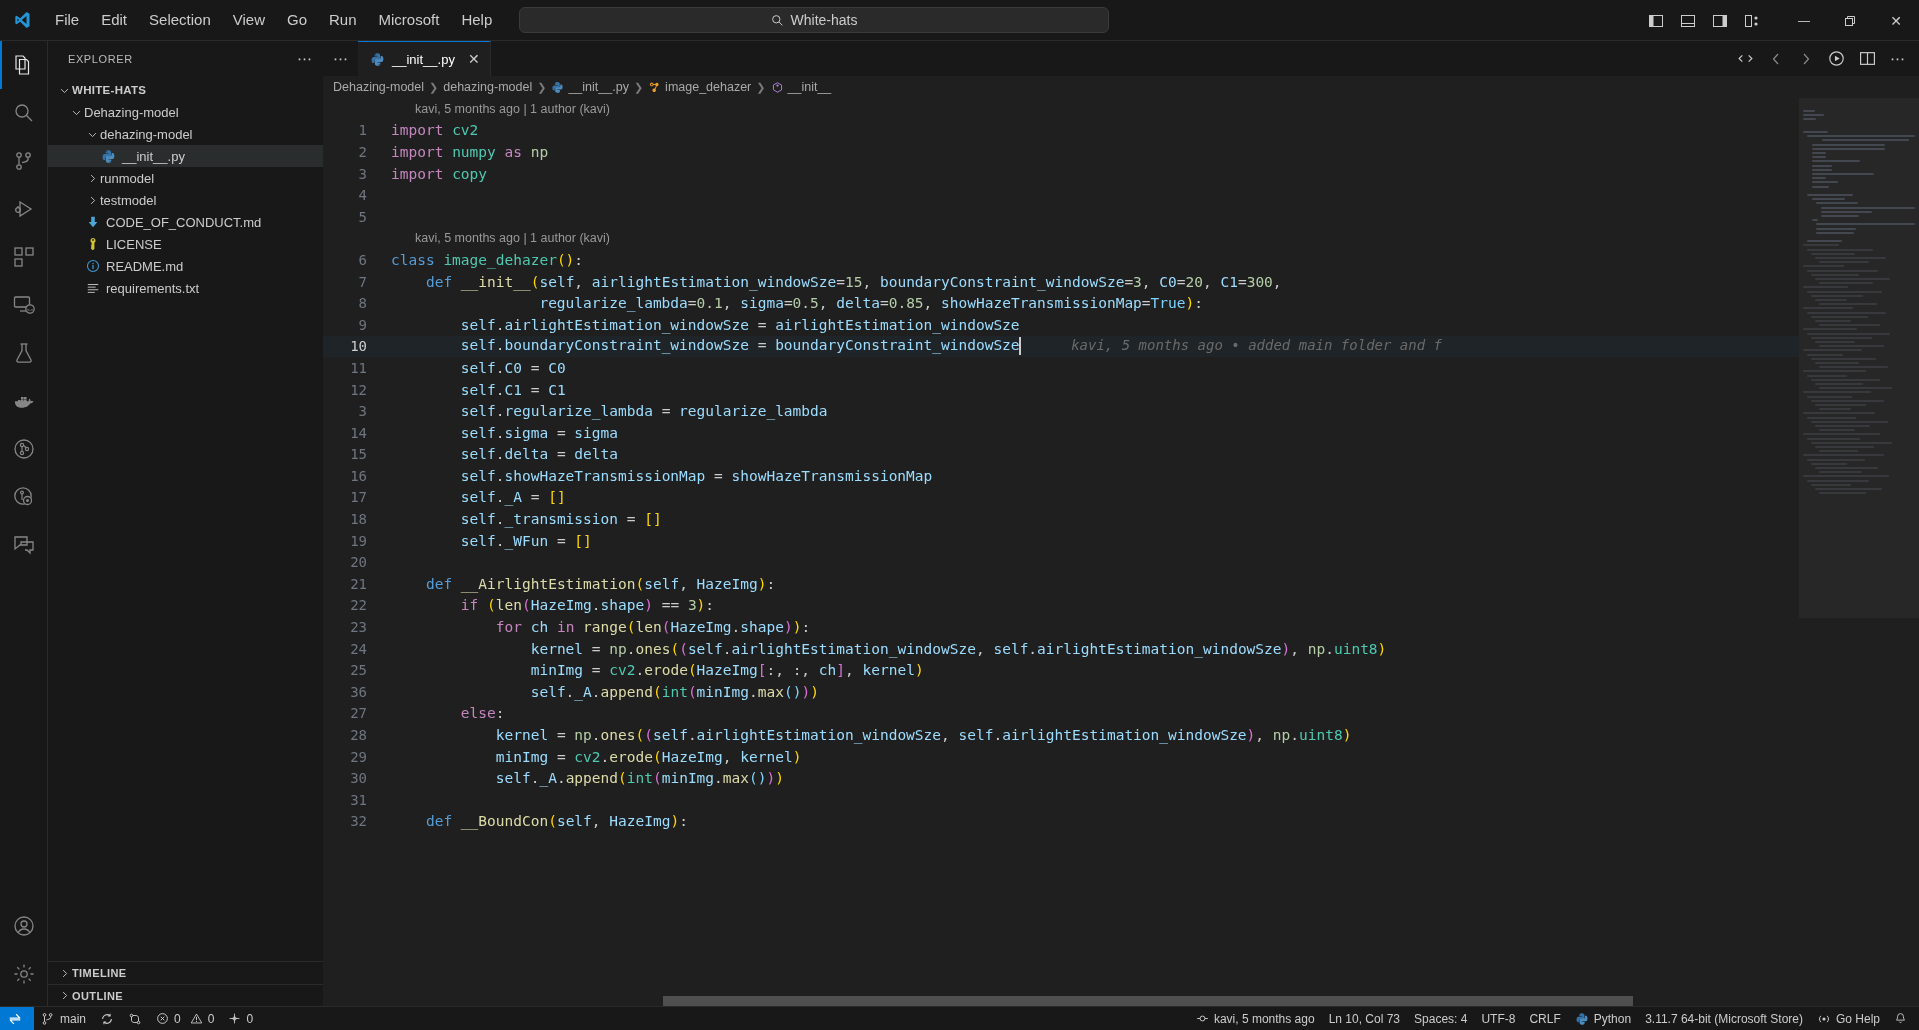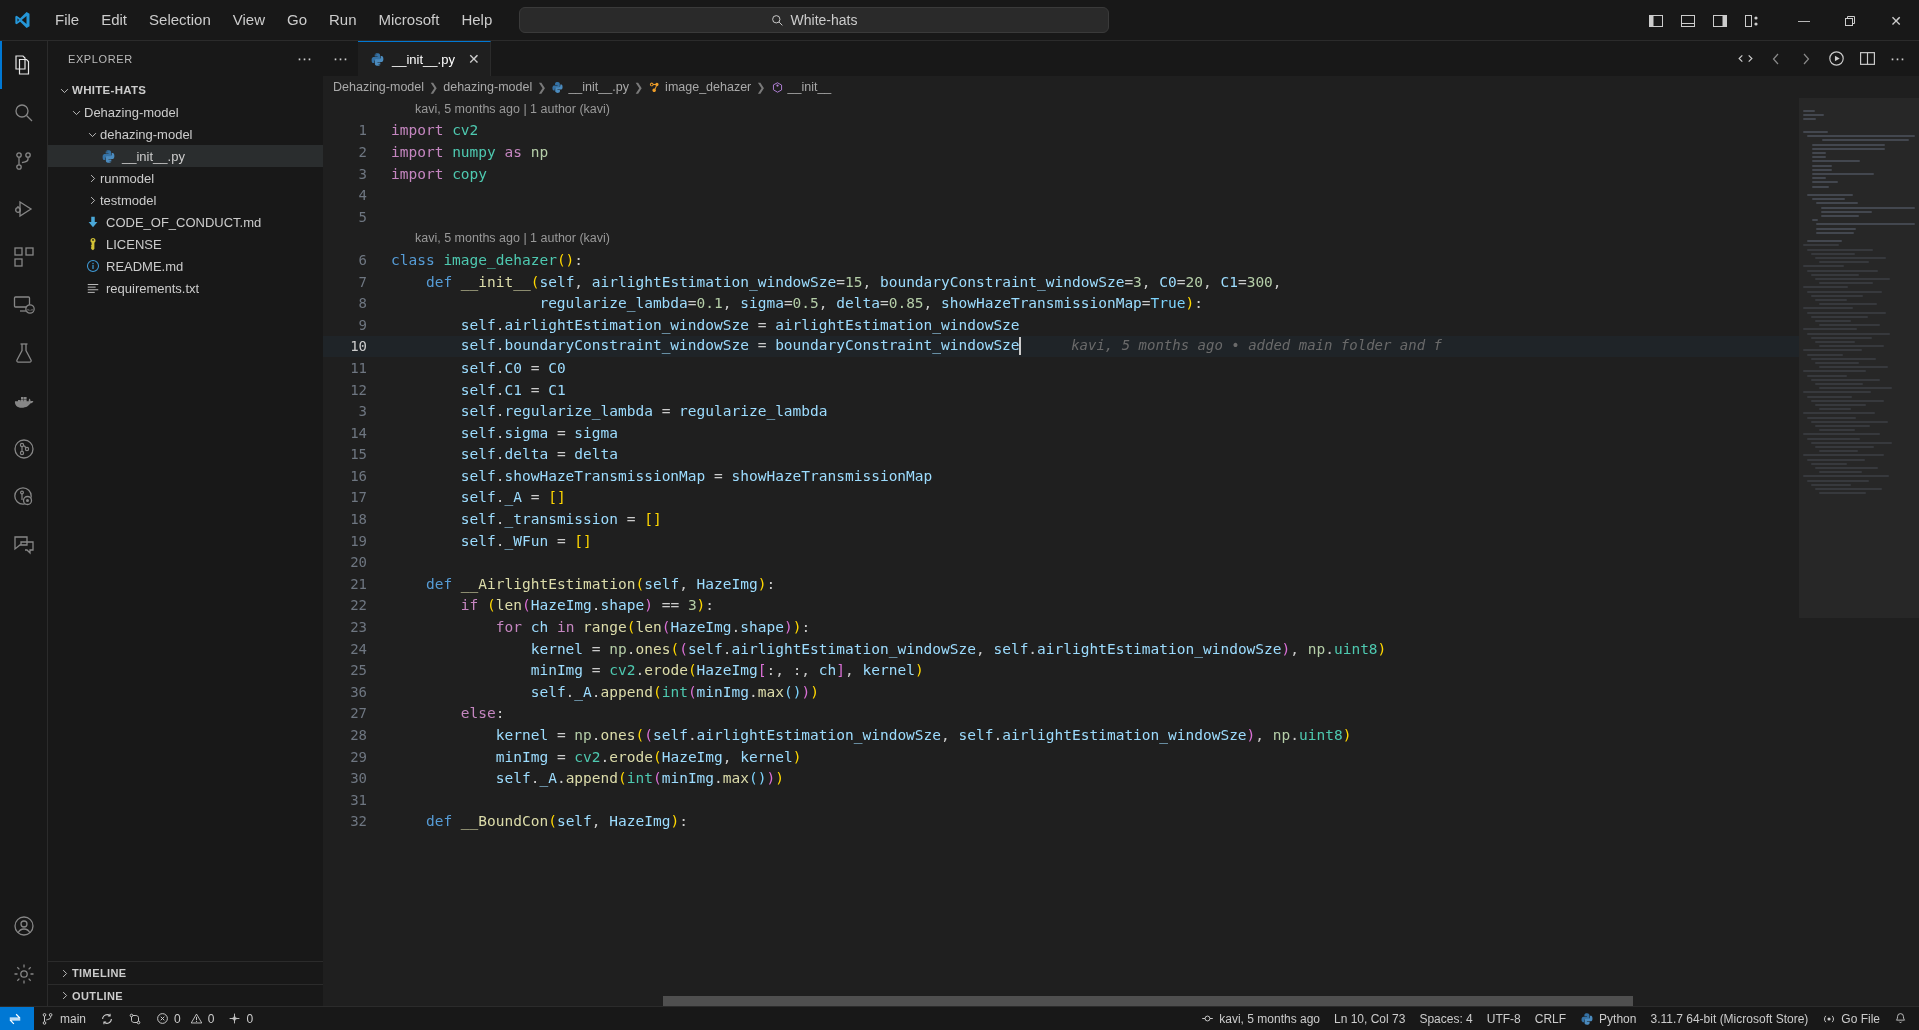--- a/index.html
+++ b/index.html
@@ -840,21 +840,21 @@
             <path fill="#4B8BBE" d="M12.1 22c2.6 0 4.4-.9 4.4-3v-2.3h-4.6v-.8h6.5s3-.1 3-4.9-2.6-4.7-2.6-4.7h-1.7v2.5s.1 2.6-2.5 2.6H10.3s-2.5-.1-2.5 2.4V19c0 0 .2 3 4.3 3z"></path>
           </svg>
         <span>Python</span>
       </div>
       <div class="sbi">3.11.7 64-bit (Microsoft Store)</div>
       <div class="sbi">
         <svg width="14" height="14" viewBox="0 0 16 16">
             <circle cx="8" cy="8" r="1.8" fill="#cccccc"></circle>
             <path d="M4.4 4.4a5 5 0 0 0 0 7.2M11.6 4.4a5 5 0 0 1 0 7.2" fill="none" stroke="#cccccc" stroke-width="1.1"></path>
           </svg>
-        <span>Go File</span>
+        <span>Go Help</span>
       </div>
       <div class="sbi" style="padding-right:12px;">
         <svg width="13" height="13" viewBox="0 0 16 16">
             <path d="M8 2a3.6 3.6 0 0 0-3.6 3.6c0 3-1.4 4.4-1.4 4.4h10s-1.4-1.4-1.4-4.4A3.6 3.6 0 0 0 8 2z" fill="none" stroke="#cccccc" stroke-width="1.1"></path>
             <path d="M6.6 12a1.5 1.5 0 0 0 2.8 0" fill="none" stroke="#cccccc" stroke-width="1.1"></path>
           </svg>
       </div>
     </div>
   </div>
 </div>

